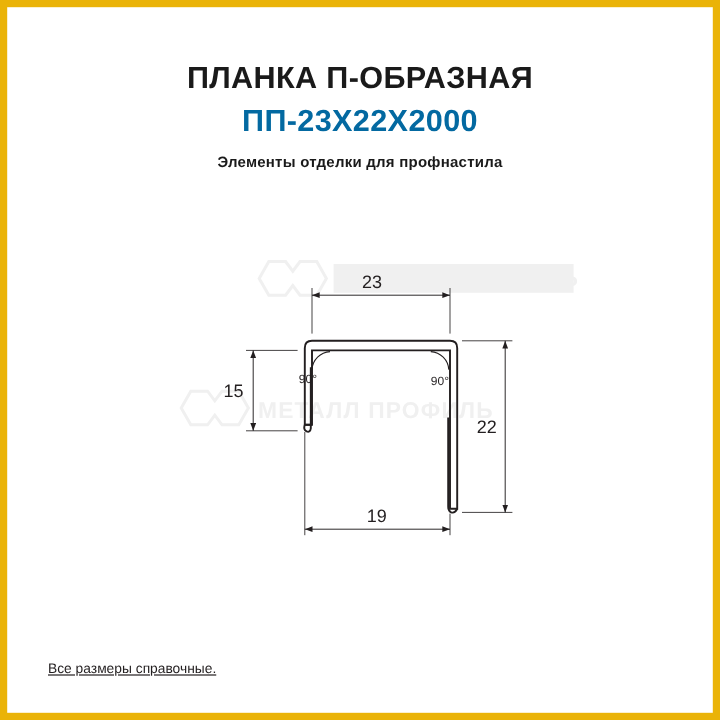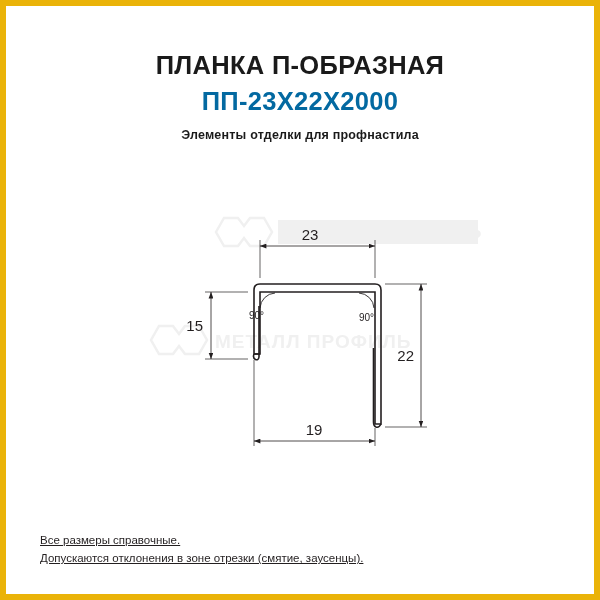--- a/index.html
+++ b/index.html
@@ -188,16 +188,15 @@
       <text class="dim-text" x="287" y="84" text-anchor="middle">23</text>
       <text class="dim-text" x="291" y="279" text-anchor="middle">19</text>
       <text class="dim-text" x="180" y="175" text-anchor="end">15</text>
       <text class="dim-text" x="391" y="205" text-anchor="end">22</text>
 
     </svg>
   </div>
 
   <div class="footer">
     <div>Все размеры справочные.</div>
-    <div>Допускаются отклонения в зоне отрезки (смятие, заусенцы).</div>
   </div>
 
 </div>
 
 </body></html>

